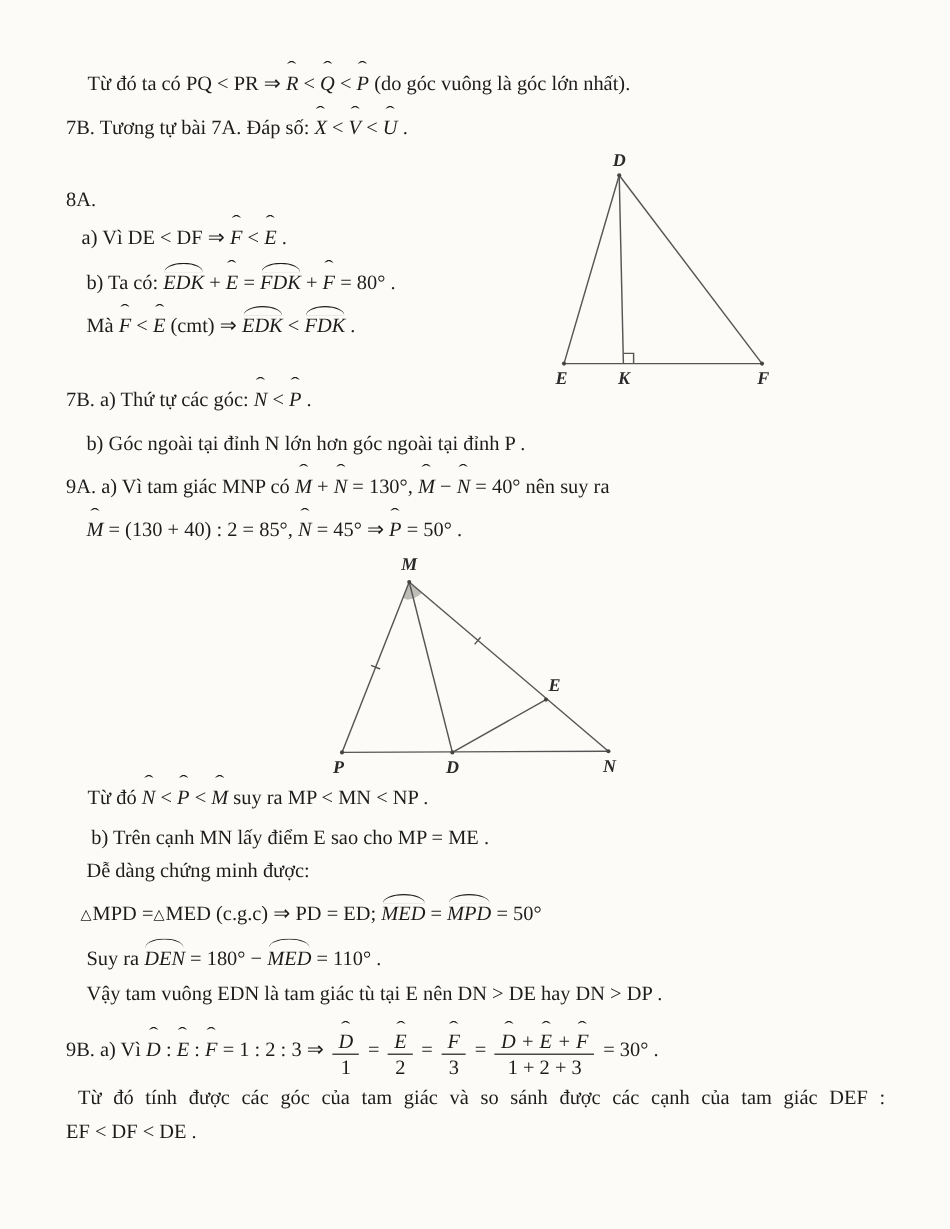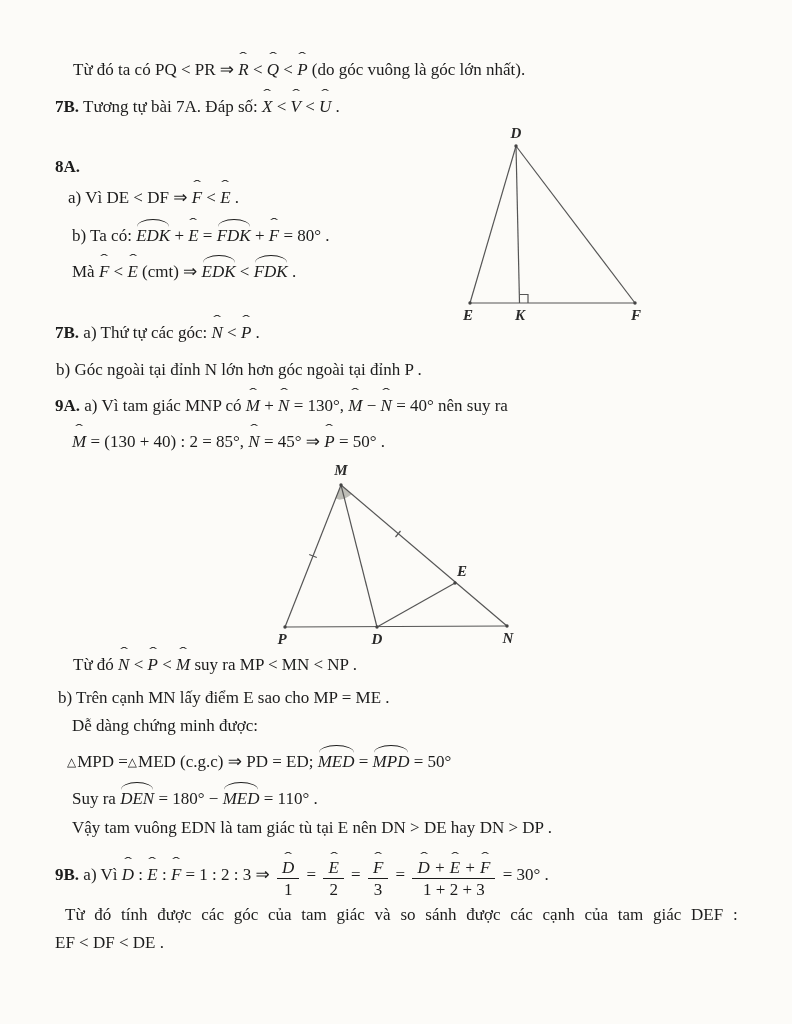--- a/index.html
+++ b/index.html
@@ -8,21 +8,21 @@
     background:#fcfbf8;color:#1c1c1c;
     font-family:"Liberation Serif", serif;
     overflow:hidden;
   }
   .line{
     position:absolute;
     font-size:17px;line-height:24px;
     white-space:pre;
   }
   .seg-txt{font-style:normal;font-family:Liberation Serif, serif;}
-  .seg-b{font-weight:bold;}
+  .seg-b{font-weight:normal;}
   .seg-m{}
   .seg-tri{font-size:0.7em;vertical-align:0.12em;letter-spacing:1px;}
   .seg-hat{position:relative;display:inline-block;font-style:italic;}
   .seg-hat::before{
     content:"ˆ";position:absolute;left:50%;top:-0.55em;
     transform:translateX(-50%) scaleX(1.6);
     font-style:normal;font-size:0.85em;line-height:1;
   }
   .seg-arc{position:relative;display:inline-block;font-style:italic;margin-top:2px;}
   .seg-arc::before{
@@ -49,25 +49,25 @@
 </head>
 <body>
 
 <div class="line" style="top:58px;left:73px"><span class="seg-txt">Từ đó ta có </span><span class="seg-m">PQ &lt; PR ⇒ </span><span class="seg-hat">R</span><span class="seg-m"> &lt; </span><span class="seg-hat">Q</span><span class="seg-m"> &lt; </span><span class="seg-hat">P</span><span class="seg-txt"> (do góc vuông là góc lớn nhất).</span></div>
 <div class="line" style="top:95px;left:55px"><span class="seg-b">7B.</span><span class="seg-txt"> Tương tự bài 7A. Đáp số: </span><span class="seg-hat">X</span><span class="seg-m"> &lt; </span><span class="seg-hat">V</span><span class="seg-m"> &lt; </span><span class="seg-hat">U</span><span class="seg-txt"> .</span></div>
 <div class="line" style="top:155px;left:55px"><span class="seg-b">8A.</span></div>
 <div class="line" style="top:186px;left:68px"><span class="seg-txt">a) Vì </span><span class="seg-m">DE &lt; DF ⇒ </span><span class="seg-hat">F</span><span class="seg-m"> &lt; </span><span class="seg-hat">E</span><span class="seg-txt"> .</span></div>
 <div class="line" style="top:222px;left:72px"><span class="seg-txt">b) Ta có: </span><span class="seg-arc">EDK</span><span class="seg-m"> + </span><span class="seg-hat">E</span><span class="seg-m"> = </span><span class="seg-arc">FDK</span><span class="seg-m"> + </span><span class="seg-hat">F</span><span class="seg-m"> = 80°</span><span class="seg-txt"> .</span></div>
 <div class="line" style="top:258px;left:72px"><span class="seg-txt">Mà </span><span class="seg-hat">F</span><span class="seg-m"> &lt; </span><span class="seg-hat">E</span><span class="seg-m"> (cmt) ⇒ </span><span class="seg-arc">EDK</span><span class="seg-m"> &lt; </span><span class="seg-arc">FDK</span><span class="seg-txt"> .</span></div>
 <div class="line" style="top:321px;left:55px"><span class="seg-b">7B.</span><span class="seg-txt"> a) Thứ tự các góc: </span><span class="seg-hat">N</span><span class="seg-m"> &lt; </span><span class="seg-hat">P</span><span class="seg-txt"> .</span></div>
-<div class="line" style="top:358px;left:56px"><span class="seg-txt">b) Góc ngoài tại đỉnh </span><span class="seg-m">N</span><span class="seg-txt"> lớn hơn góc ngoài tại đỉnh </span><span class="seg-m">P</span><span class="seg-txt"> .</span></div>
+<div class="line" style="top:358px;left:72px"><span class="seg-txt">b) Góc ngoài tại đỉnh </span><span class="seg-m">N</span><span class="seg-txt"> lớn hơn góc ngoài tại đỉnh </span><span class="seg-m">P</span><span class="seg-txt"> .</span></div>
 <div class="line" style="top:394px;left:55px"><span class="seg-b">9A.</span><span class="seg-txt"> a) Vì tam giác </span><span class="seg-m">MNP</span><span class="seg-txt"> có </span><span class="seg-hat">M</span><span class="seg-m"> + </span><span class="seg-hat">N</span><span class="seg-m"> = 130°, </span><span class="seg-hat">M</span><span class="seg-m"> − </span><span class="seg-hat">N</span><span class="seg-m"> = 40°</span><span class="seg-txt"> nên suy ra</span></div>
 <div class="line" style="top:430px;left:72px"><span class="seg-hat">M</span><span class="seg-m"> = (130 + 40) : 2 = 85°, </span><span class="seg-hat">N</span><span class="seg-m"> = 45° ⇒ </span><span class="seg-hat">P</span><span class="seg-m"> = 50°</span><span class="seg-txt"> .</span></div>
 <div class="line" style="top:653px;left:73px"><span class="seg-txt">Từ đó </span><span class="seg-hat">N</span><span class="seg-m"> &lt; </span><span class="seg-hat">P</span><span class="seg-m"> &lt; </span><span class="seg-hat">M</span><span class="seg-txt"> suy ra </span><span class="seg-m">MP &lt; MN &lt; NP</span><span class="seg-txt"> .</span></div>
-<div class="line" style="top:686px;left:58px"><span class="seg-txt">b) Trên cạnh </span><span class="seg-m">MN</span><span class="seg-txt"> lấy điểm </span><span class="seg-m">E</span><span class="seg-txt"> sao cho </span><span class="seg-m">MP = ME</span><span class="seg-txt"> .</span></div>
+<div class="line" style="top:686px;left:76px"><span class="seg-txt">b) Trên cạnh </span><span class="seg-m">MN</span><span class="seg-txt"> lấy điểm </span><span class="seg-m">E</span><span class="seg-txt"> sao cho </span><span class="seg-m">MP = ME</span><span class="seg-txt"> .</span></div>
 <div class="line" style="top:714px;left:72px"><span class="seg-txt">Dễ dàng chứng minh được:</span></div>
 <div class="line" style="top:748px;left:67px"><span class="seg-tri">△</span><span class="seg-m">MPD</span><span class="seg-m"> =</span><span class="seg-tri">△</span><span class="seg-m">MED</span><span class="seg-txt"> (c.g.c) </span><span class="seg-m">⇒ PD = ED; </span><span class="seg-arc">MED</span><span class="seg-m"> = </span><span class="seg-arc">MPD</span><span class="seg-m"> = 50°</span></div>
 <div class="line" style="top:785px;left:72px"><span class="seg-txt">Suy ra </span><span class="seg-arc">DEN</span><span class="seg-m"> = 180° − </span><span class="seg-arc">MED</span><span class="seg-m"> = 110°</span><span class="seg-txt"> .</span></div>
 <div class="line" style="top:816px;left:72px"><span class="seg-txt">Vậy tam vuông </span><span class="seg-m">EDN</span><span class="seg-txt"> là tam giác tù tại </span><span class="seg-m">E</span><span class="seg-txt"> nên </span><span class="seg-m">DN &gt; DE</span><span class="seg-txt"> hay </span><span class="seg-m">DN &gt; DP</span><span class="seg-txt"> .</span></div>
 <div class="line" style="top:852px;left:55px"><span class="seg-b">9B.</span><span class="seg-txt"> a) Vì </span><span class="seg-hat">D</span><span class="seg-m"> : </span><span class="seg-hat">E</span><span class="seg-m"> : </span><span class="seg-hat">F</span><span class="seg-m"> = 1 : 2 : 3 ⇒ </span><span class="seg-frac"><span class="frac-num"><span class="seg-hat">D</span></span><span class="frac-den">1</span></span><span class="seg-m"> = </span><span class="seg-frac"><span class="frac-num"><span class="seg-hat">E</span></span><span class="frac-den">2</span></span><span class="seg-m"> = </span><span class="seg-frac"><span class="frac-num"><span class="seg-hat">F</span></span><span class="frac-den">3</span></span><span class="seg-m"> = </span><span class="seg-frac"><span class="frac-num"><span class="seg-hat">D</span><span class="seg-m"> + </span><span class="seg-hat">E</span><span class="seg-m"> + </span><span class="seg-hat">F</span></span><span class="frac-den">1 + 2 + 3</span></span><span class="seg-m"> = 30°</span><span class="seg-txt"> .</span></div>
 <div class="line justified" style="top:903px;left:65px"><span class="seg-txt">Từ đó tính được các góc của tam giác và so sánh được các cạnh của tam giác </span><span class="seg-m">DEF</span><span class="seg-txt"> :</span></div>
 <div class="line" style="top:931px;left:55px"><span class="seg-m">EF &lt; DF &lt; DE</span><span class="seg-txt"> .</span></div>
 
 <svg class="fig" style="left:448px;top:124px" width="205" height="200" viewBox="0 0 205 200">
   <line x1="68" y1="22" x2="22" y2="179"></line>

